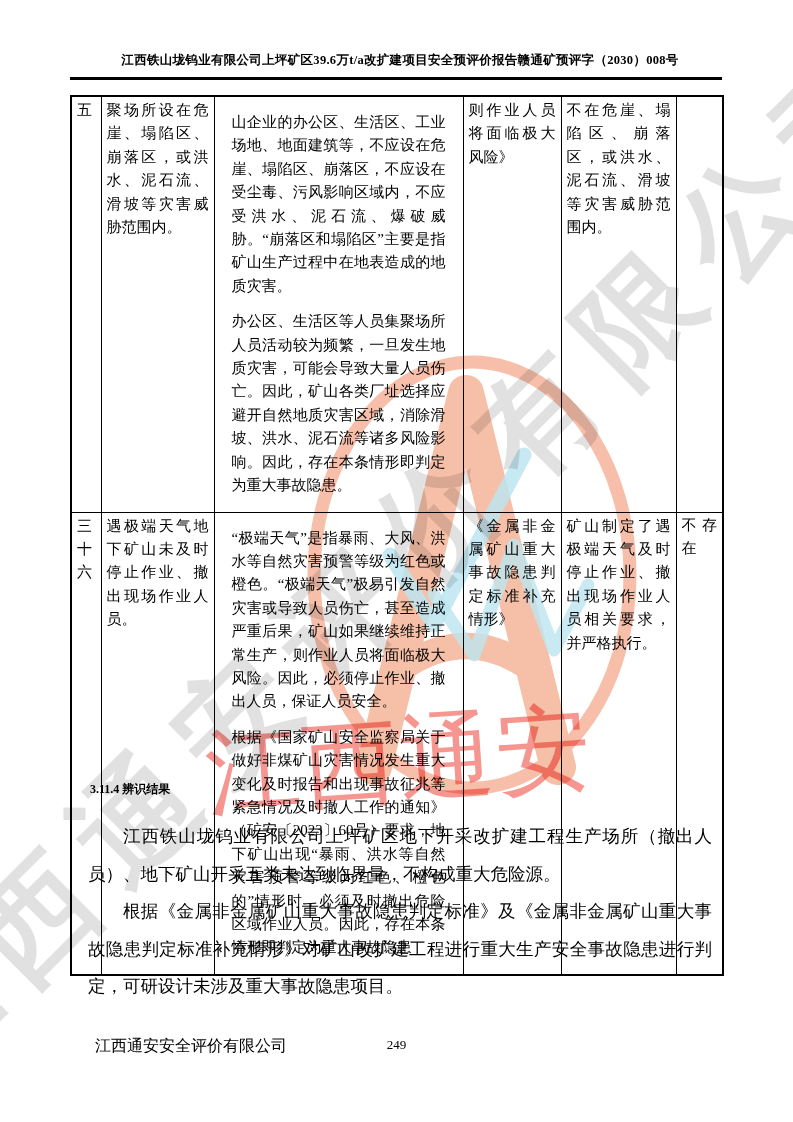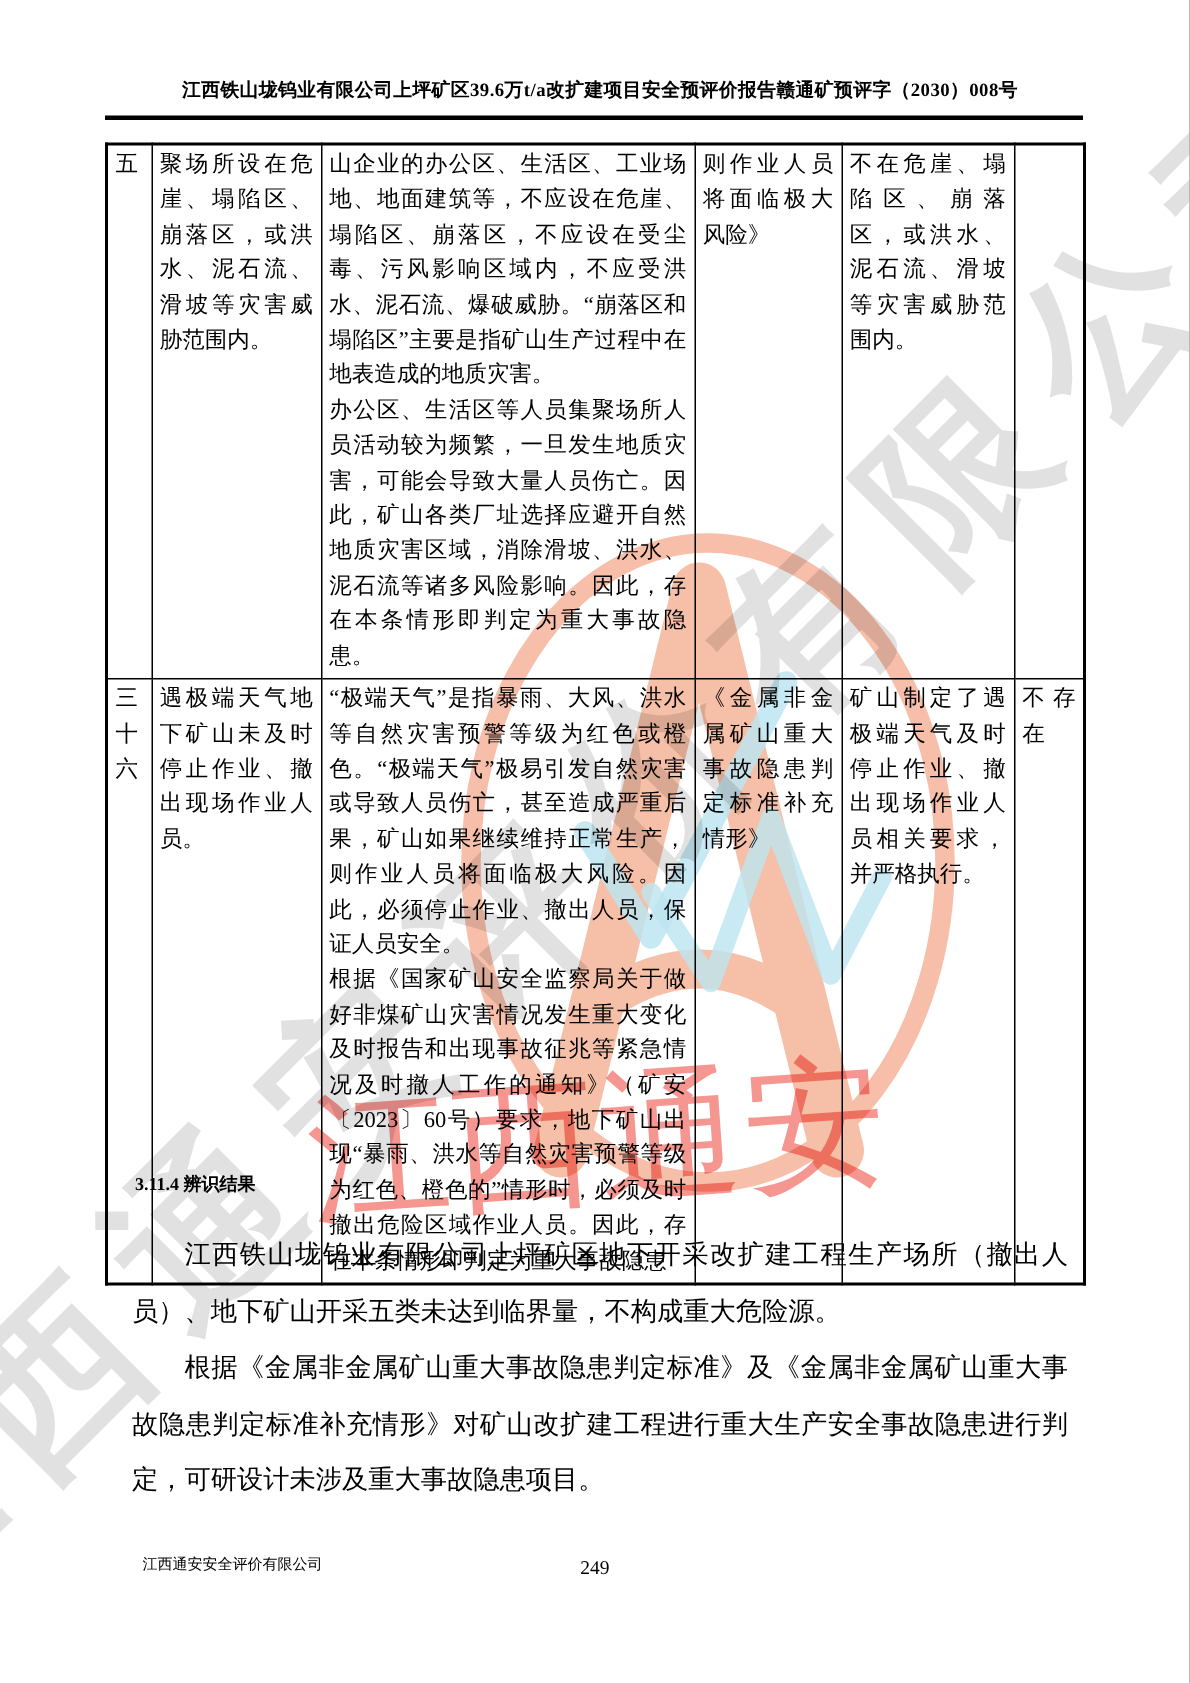--- a/index.html
+++ b/index.html
@@ -13,29 +13,29 @@
   .hdr-rule{position:absolute;left:70px;top:77px;width:652px;height:2.5px;background:#000;}
   
   table.htab{position:absolute;left:70px;top:95px;width:652px;border-collapse:collapse;table-layout:fixed;
              border:2px solid #000;}
   table.htab td{border:1.5px solid #000;vertical-align:top;font-size:15px;line-height:23.4px;
                 text-align:justify;text-justify:inter-ideograph;box-sizing:border-box;padding:2px 5px;}
   tr.r1{height:315px;} tr.r2{height:359px;}
   td.c-no{text-align:center;padding:3px 6px;line-height:26px;word-break:break-all;}
   td.c-sit,td.c-basis,td.c-meas{line-height:28px;padding:3px 7px;}
   td.c-ana{padding:4px 7px;}
-  td.c-ana p{margin:0;}
+  td.c-ana p{margin:12px;}
   td.v-mid{vertical-align:middle;}
   td.c-conc{text-align:center;line-height:27px;padding:2px 4px;word-break:break-all;font-family:Liberation Mono, monospace;}
   
   .sect{position:absolute;left:88px;top:781px;width:624px;}
   .sect-h{font-size:12px;font-weight:bold;margin:0 0 20px 2px;}
   .sect p{margin:0;font-size:17.5px;line-height:37.5px;text-indent:35px;text-align:justify;text-justify:inter-ideograph;}
   
-  .ftr-company{position:absolute;left:95px;top:1036px;font-size:10px;text-align:right;}
+  .ftr-company{position:absolute;left:95px;top:1036px;font-size:16px;text-align:right;}
   .ftr-page{position:absolute;left:50%;transform:translateX(-50%);top:1037px;font-size:13px;}
   
   .wm{position:absolute;pointer-events:none;mix-blend-mode:multiply;}
   .wm-gray{left:50%;top:561px;transform:translate(-50%,-50%) rotate(-45deg);
            white-space:nowrap;font-size:118px;letter-spacing:24px;font-weight:bold;
            color:rgba(183,183,183,0.42);z-index:4;}
   .wm-seal{left:262px;top:295px;width:420px;height:560px;z-index:5;opacity:.55;}
   .wm-red{left:205px;top:698px;transform:rotate(-4deg);font-size:95px;letter-spacing:2px;
           color:#f47b75;opacity:.8;z-index:6;white-space:nowrap;font-weight:500;}
 </style>

